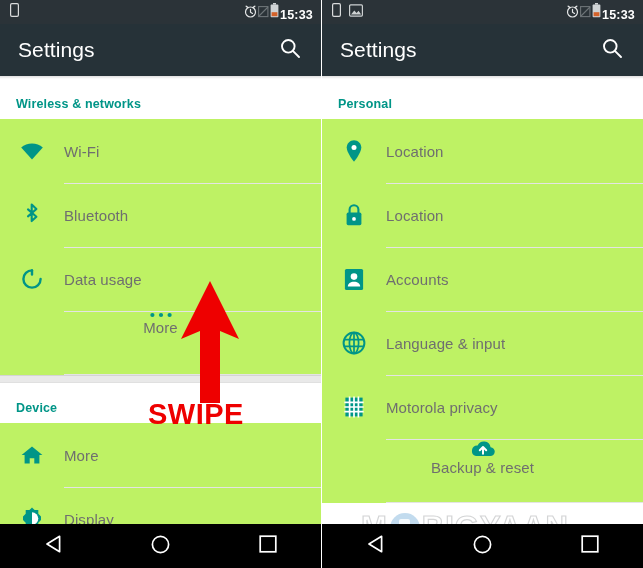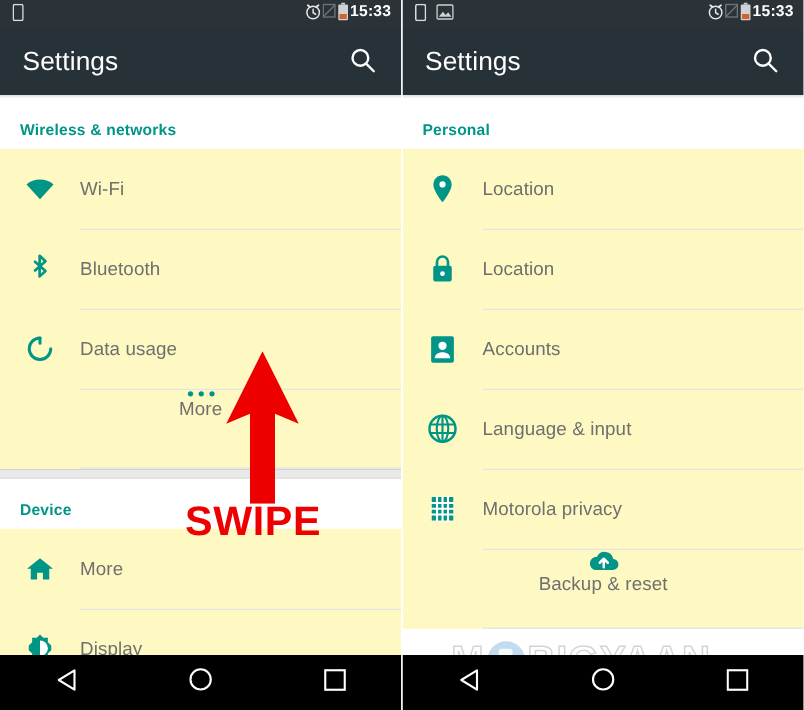--- a/index.html
+++ b/index.html
@@ -25,21 +25,21 @@
   
   .statusbar {
     height: 24px;
     background: #2b3338;
     display: flex;
     align-items: center;
     padding: 0 8px 0 10px;
     color: #e8eaea;
   }
   .sb-left { display: flex; align-items: center; gap: 8px; }
-  .sb-right { margin-left: auto; display: flex; align-items: flex-start; gap: 1px; }
+  .sb-right { margin-left: auto; display: flex; align-items: flex-end; gap: 1px; }
   .sb-time {
     font-size: 12.5px; font-weight: bold; color: #ffffff;
     letter-spacing: 0.2px;
   }
 
   
   .appbar {
     height: 52px;
     background: #263238;
     display: flex;
@@ -84,21 +84,21 @@
     background: #e9e9e9;
     border-top: 1px solid #d4d4d4;
     border-bottom: 1px solid #e0e0e0;
   }
   .rows { }
   .row {
     position: relative;
     height: 64px;
     display: flex;
     align-items: center;
-    background: #fef9c3;
+    background: #bef264;
     cursor: pointer;
   }
   .row-icon {
     width: 64px;
     min-width: 64px;
     display: flex;
     align-items: center;
     justify-content: center;
   }
   .row-label {
@@ -140,21 +140,21 @@
     display: flex; align-items: center; justify-content: center;
     cursor: pointer;
   }
 
   
   .anno { position: absolute; pointer-events: none; }
   .swipe-arrow { left: 176px; top: 205px; }
   .swipe-text {
     left: 148px; top: 322px;
     color: #ee0000;
-    font-size: 33px;
+    font-size: 29px;
     font-weight: bold;
     letter-spacing: 0.5px;
     font-family: "Liberation Sans", sans-serif;
   }
 
   
   .watermark {
     position: absolute;
     left: 39px; top: 36px;
     display: flex;

